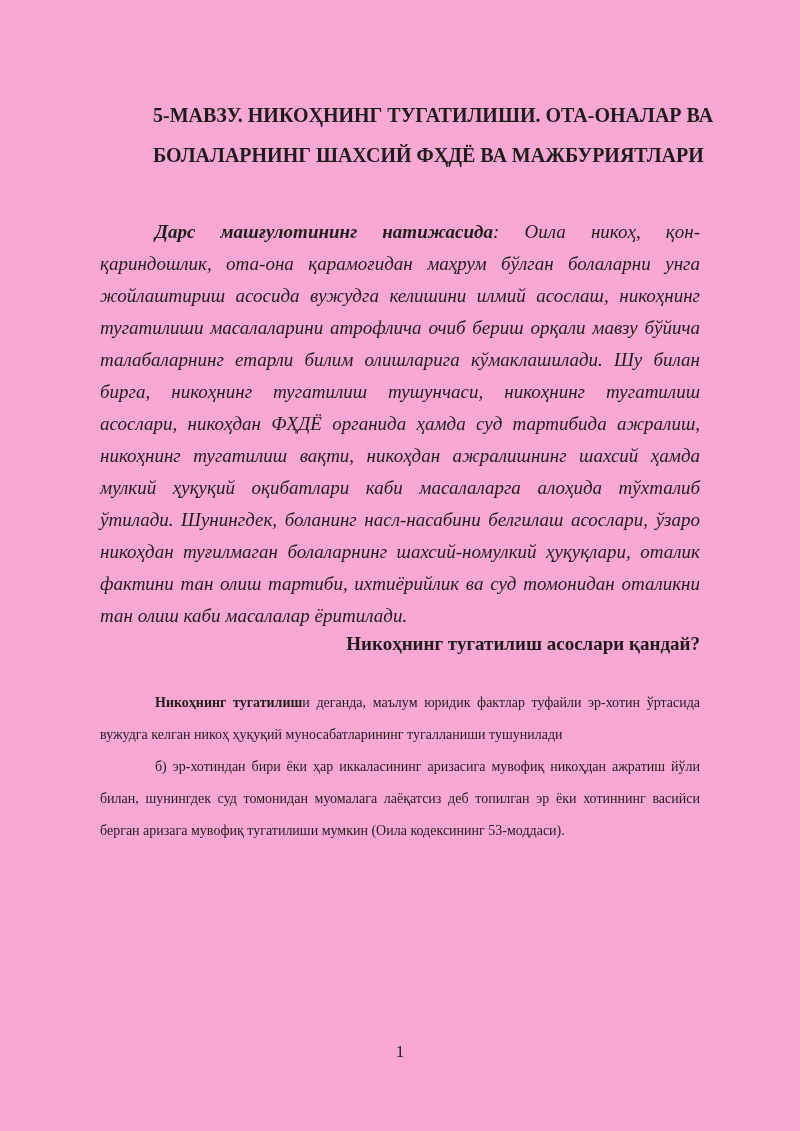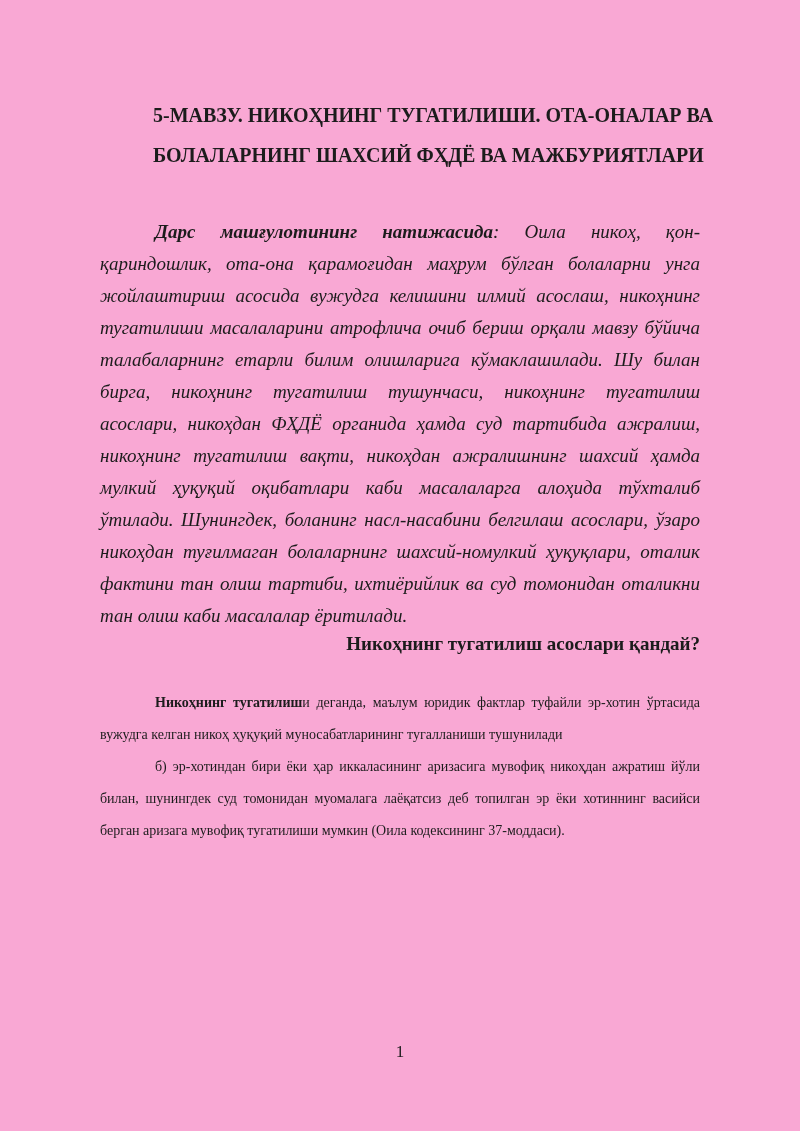--- a/index.html
+++ b/index.html
@@ -92,18 +92,18 @@
 
   <p class="intro-para"><span class="lead">Дарс машғулотининг натижасида</span><span>: Оила никоҳ, қон-қариндошлик, ота-она қарамоғидан маҳрум бўлган болаларни унга жойлаштириш асосида вужудга келишини илмий асослаш, никоҳнинг тугатилиши масалаларини атрофлича очиб бериш орқали мавзу бўйича талабаларнинг етарли билим олишларига кўмаклашилади. Шу билан бирга, никоҳнинг тугатилиш тушунчаси, никоҳнинг тугатилиш асослари, никоҳдан ФҲДЁ органида ҳамда суд тартибида ажралиш, никоҳнинг тугатилиш вақти, никоҳдан ажралишнинг шахсий ҳамда мулкий ҳуқуқий оқибатлари каби масалаларга алоҳида тўхталиб ўтилади. Шунингдек, боланинг насл-насабини белгилаш асослари, ўзаро никоҳдан туғилмаган болаларнинг шахсий-номулкий ҳуқуқлари, оталик фактини тан олиш тартиби, ихтиёрийлик ва суд томонидан оталикни тан олиш каби масалалар ёритилади.</span></p>
 
   <div class="section-heading">Никоҳнинг тугатилиш асослари қандай?</div>
 
   <div class="body-flow">
     <p><span class="b">Никоҳнинг тугатилиш</span><span>и деганда, маълум юридик фактлар туфайли эр-хотин ўртасида вужудга келган никоҳ ҳуқуқий муносабатларининг тугалланиши тушунилади</span></p>
 
 
 
-    <p>б) эр-хотиндан бири ёки ҳар иккаласининг аризасига мувофиқ никоҳдан ажратиш йўли билан, шунингдек суд томонидан муомалага лаёқатсиз деб топилган эр ёки хотиннинг васийси берган аризага мувофиқ тугатилиши мумкин (Оила кодексининг 37-моддаси).</p>
+    <p>б) эр-хотиндан бири ёки ҳар иккаласининг аризасига мувофиқ никоҳдан ажратиш йўли билан, шунингдек суд томонидан муомалага лаёқатсиз деб топилган эр ёки хотиннинг васийси берган аризага мувофиқ тугатилиши мумкин (Оила кодексининг 53-моддаси).</p>
   </div>
 
   <div class="page-number">1</div>
 
 </div>
 
 </body></html>

